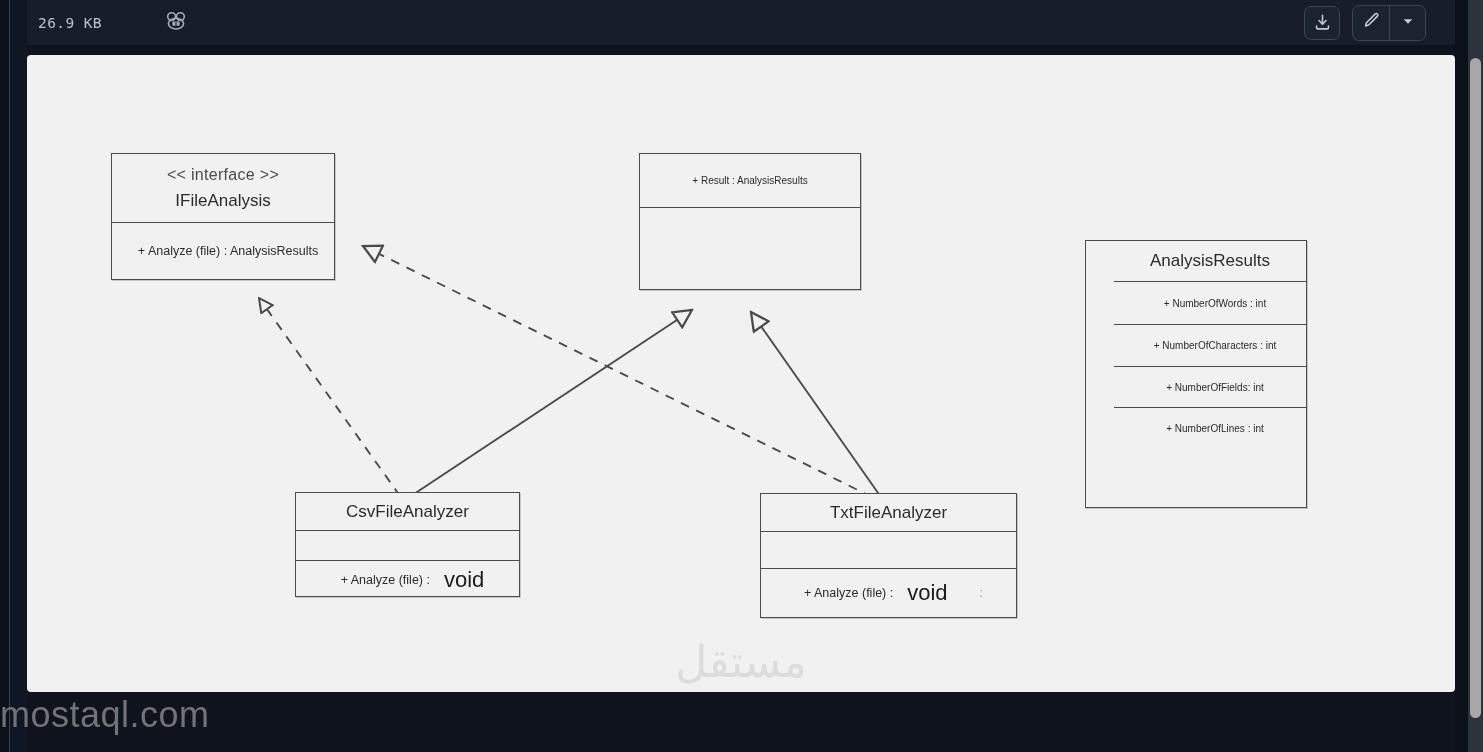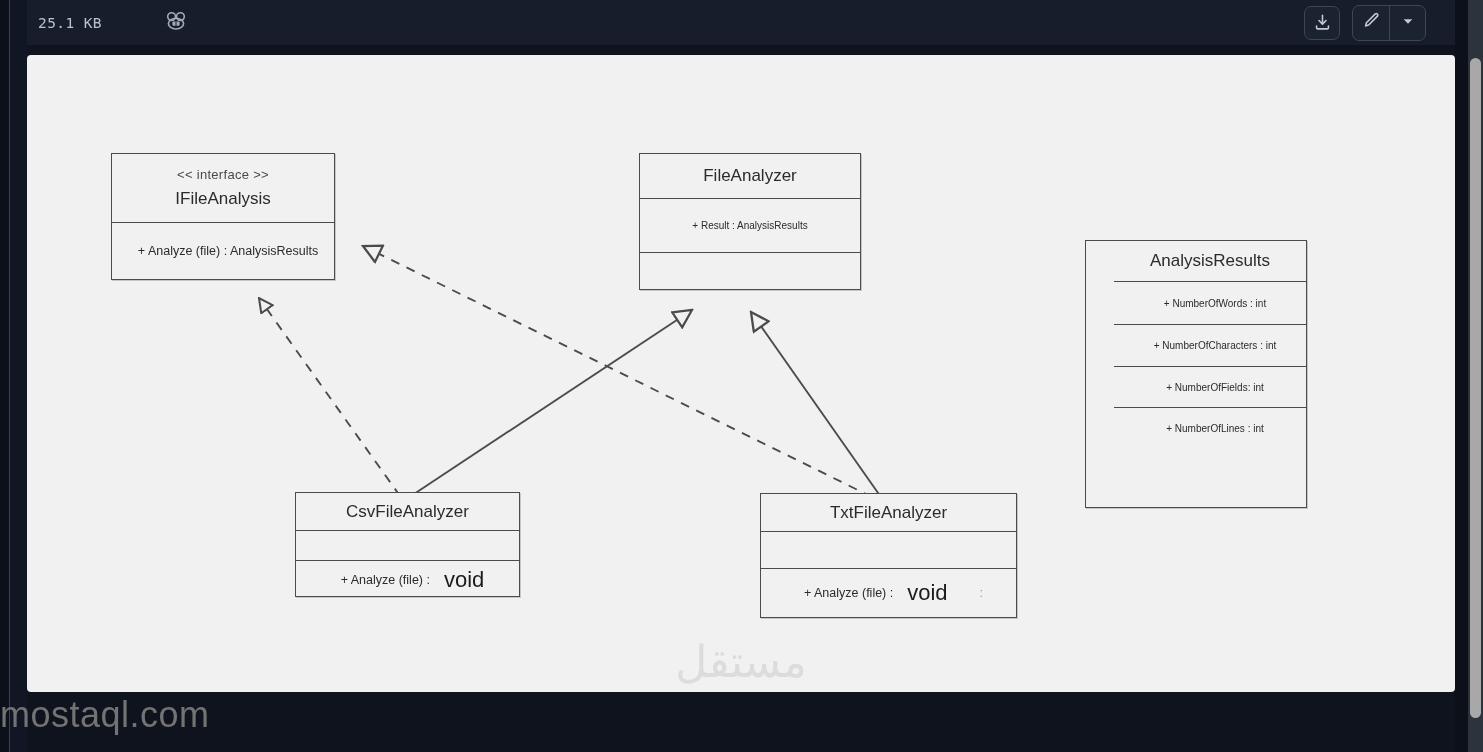--- a/index.html
+++ b/index.html
@@ -147,21 +147,21 @@
     justify-content: center;
     padding-left: 10px;
   }
   .title {
     font-size: 17px;
     color: #2b2b2b;
     text-align: center;
     line-height: 1.15;
   }
   .stereo {
-    font-size: 13px;
+    font-size: 16px;
     color: #4a4a4a;
     text-align: center;
     letter-spacing: .3px;
   }
   .member {
     font-size: 10px;
     color: #2b2b2b;
     white-space: nowrap;
   }
   .member.small { font-size: 12.5px; }
@@ -214,21 +214,21 @@
 <body>
 
 <div id="app">
 
   <div class="rail"></div>
   <div class="rail-divider"></div>
   <div class="rail-gap"></div>
 
   <div class="header">
     <div class="header-left">
-      <span class="file-size">25.1 KB</span>
+      <span class="file-size">26.9 KB</span>
       <span class="bot-icon">
         <svg width="24" height="24" viewBox="0 0 24 24" fill="none" stroke="#c3cad6" stroke-width="1.6">
           <ellipse cx="12" cy="14.6" rx="7.6" ry="5.4"></ellipse>
           <circle cx="7.6" cy="7.6" r="3.9"></circle>
           <circle cx="16.4" cy="7.6" r="3.9"></circle>
           <rect x="8.4" y="12.6" width="7.2" height="4.2" rx="1.2" fill="#c3cad6" stroke="none"></rect>
           <line x1="12" y1="12.6" x2="12" y2="16.8" stroke="#171d2a" stroke-width="1"></line>
         </svg>
       </span>
     </div>
@@ -288,23 +288,20 @@
       <div class="sec stack" style="height:69px;">
         <div class="stereo">&lt;&lt; interface &gt;&gt;</div>
         <div class="title" style="margin-top:7px;">IFileAnalysis</div>
       </div>
       <div class="sec left" style="height:56px;">
         <span class="member small">+ Analyze (file)  : AnalysisResults</span>
       </div>
     </div>
 
     <div class="uml" style="left:612px; top:98px; width:222px; height:137px;">
-      <div class="sec" style="height:45px;">
-        <span class="title">FileAnalyzer</span>
-      </div>
       <div class="sec" style="height:54px;">
         <span class="member">+ Result : AnalysisResults</span>
       </div>
       <div class="sec" style="height:36px;">
         <span class="member"></span>
       </div>
     </div>
 
     <div class="uml" style="left:1058px; top:185px; width:222px; height:268px;padding-left:28px;">
       <div class="sec" style="height:41px;">

